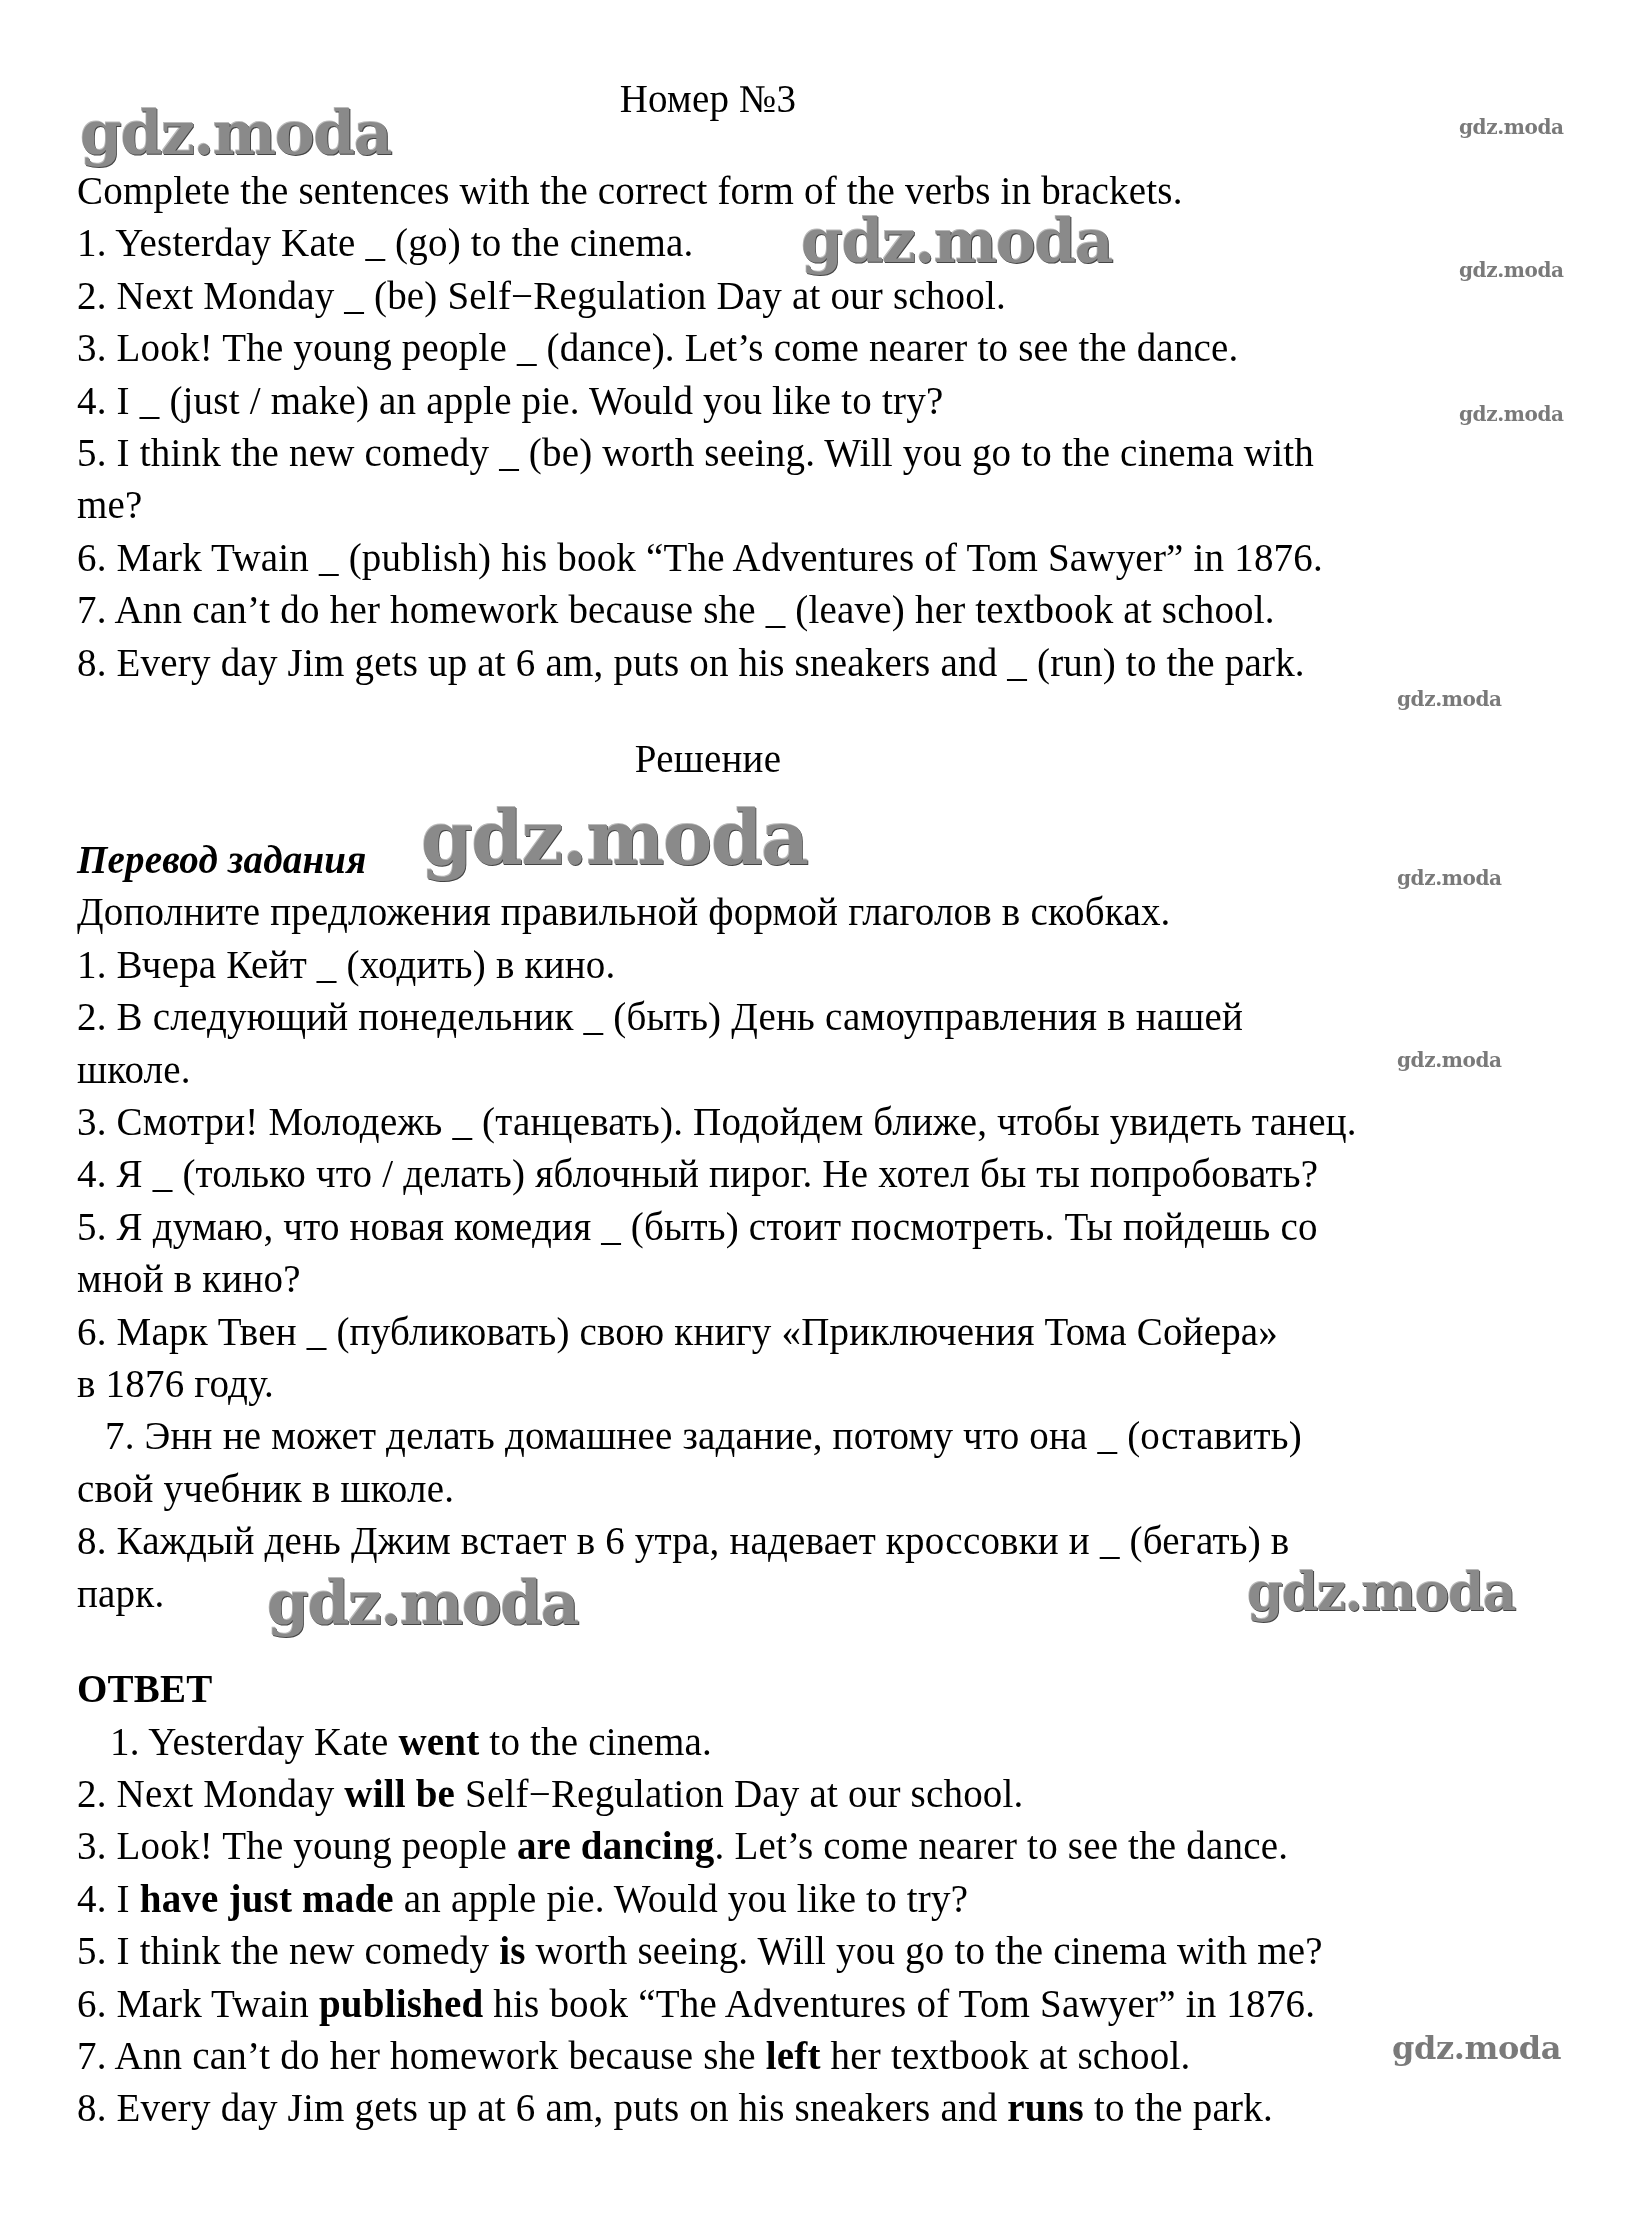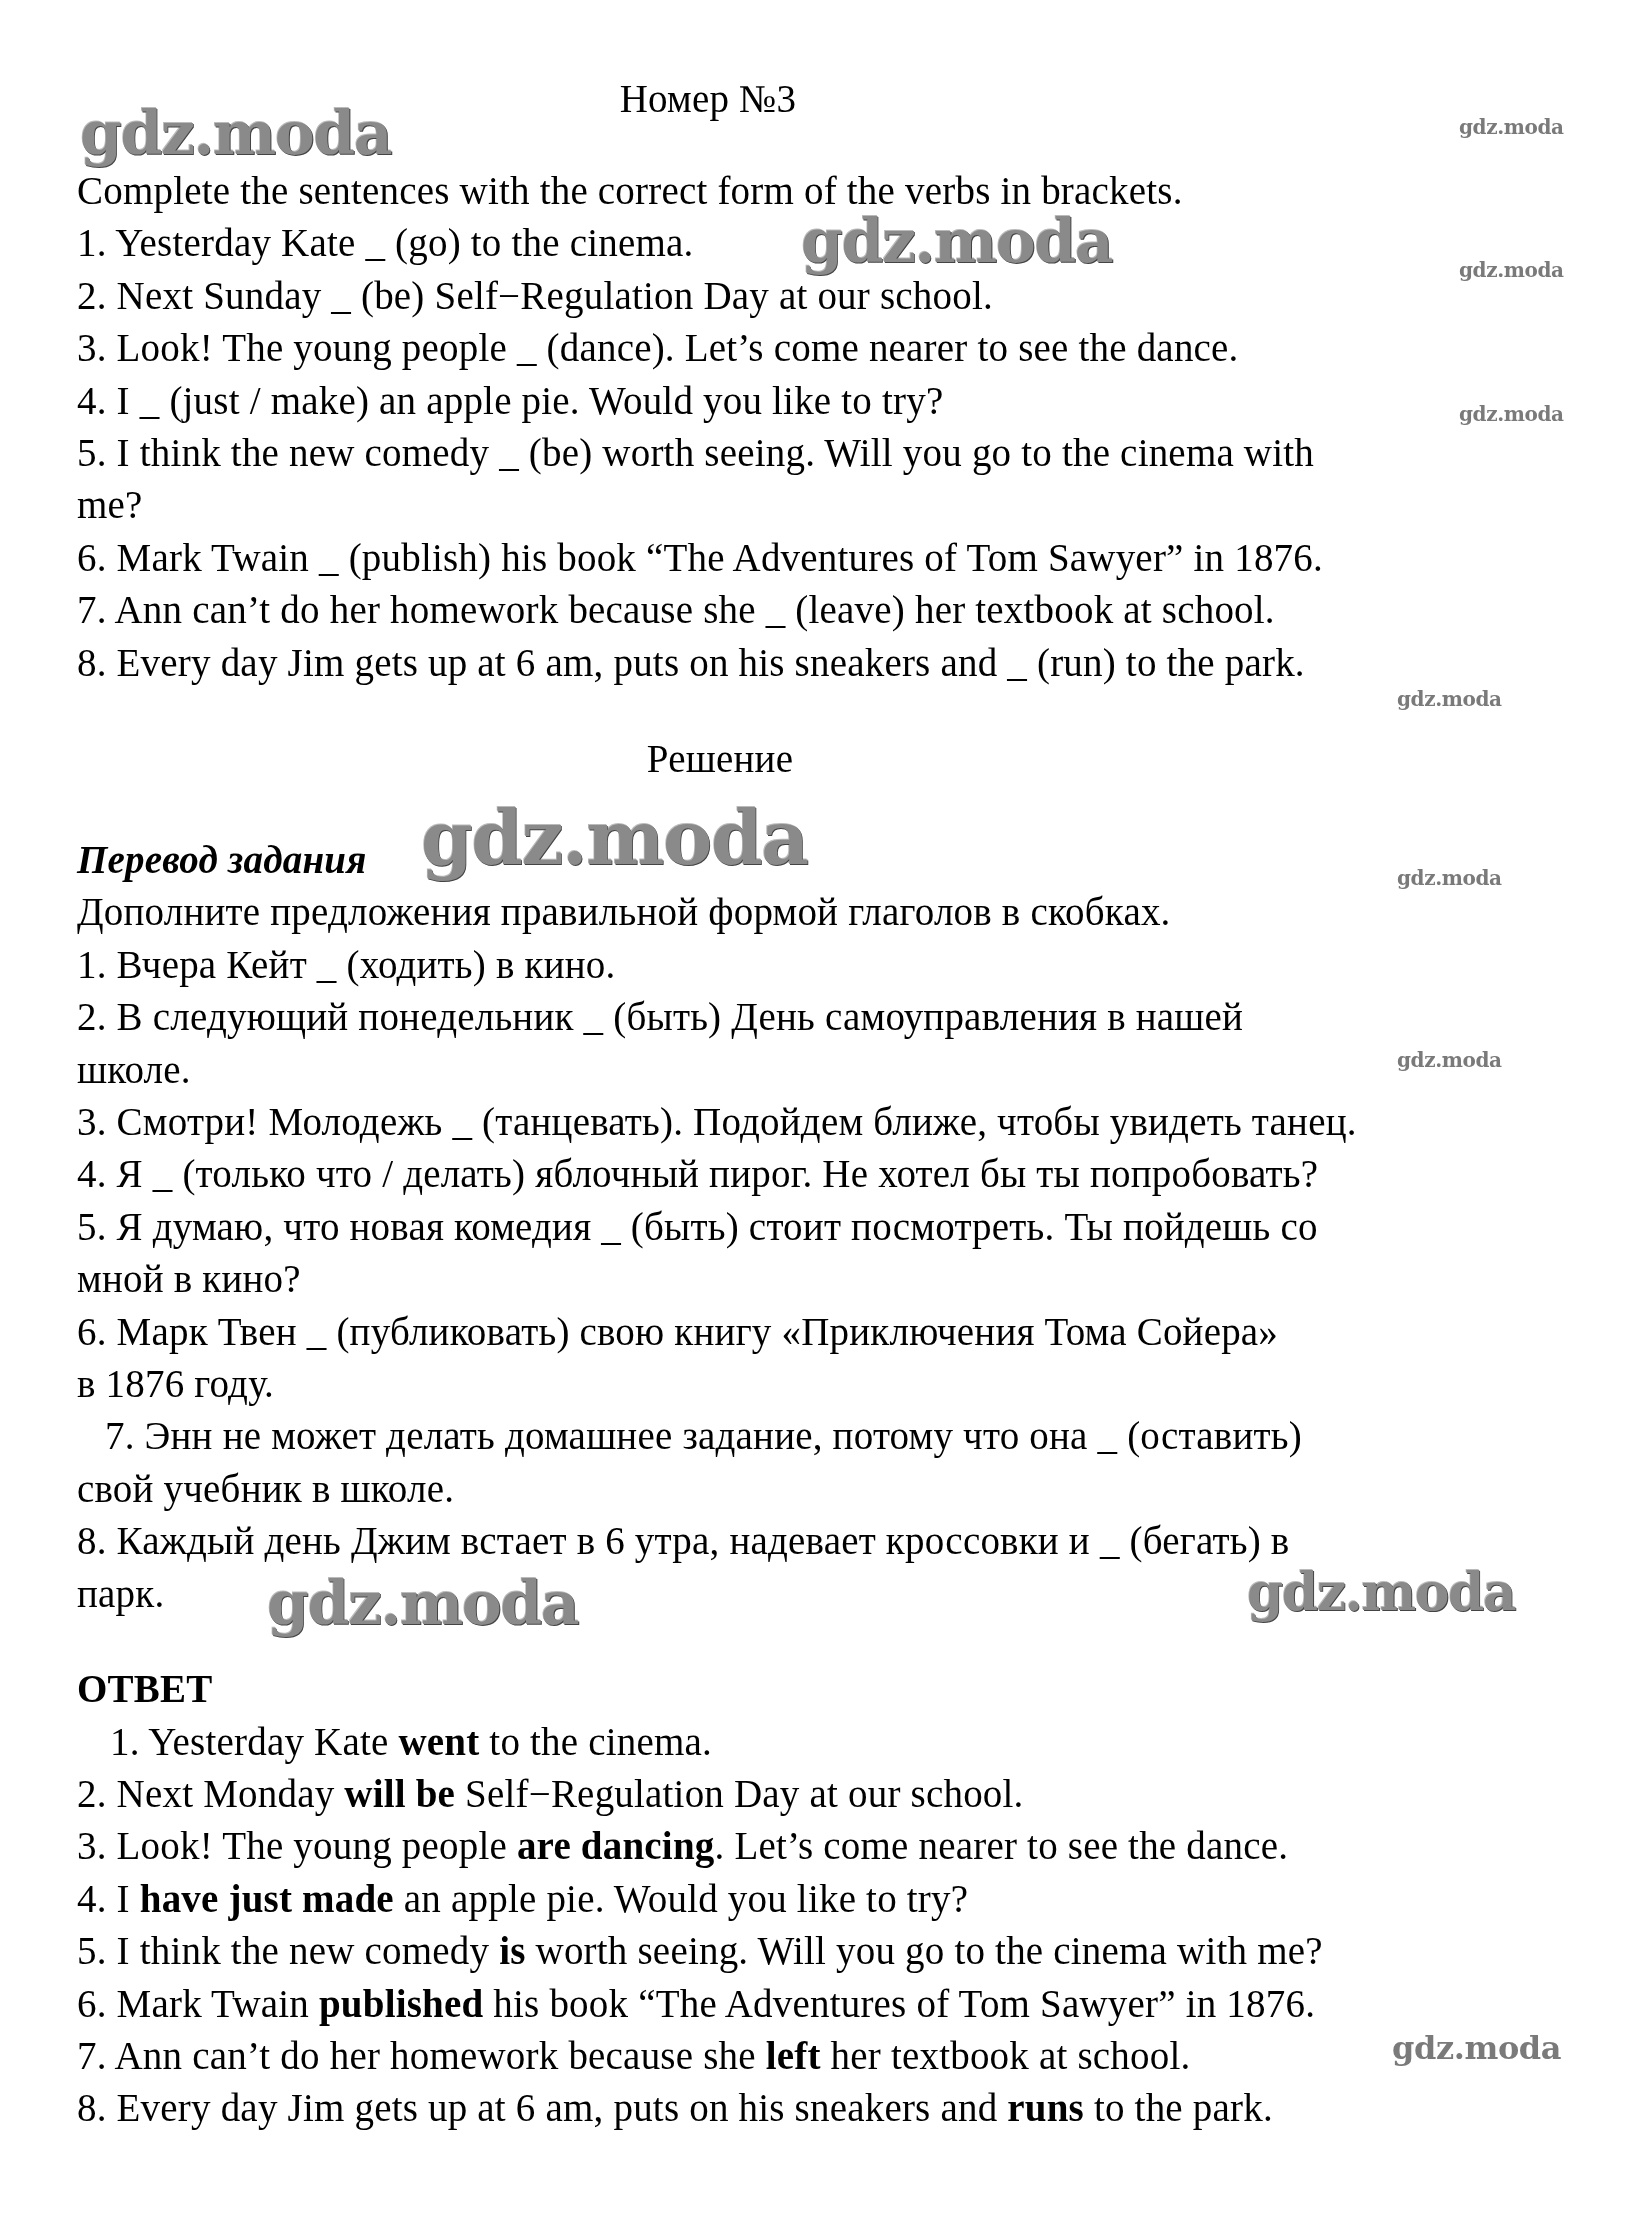--- a/index.html
+++ b/index.html
@@ -27,30 +27,30 @@
     .wm.huge { font-size: 74px; line-height: 76px; }
     .wm.small { font-size: 20px; line-height: 21.6px; color: #7a7a7a; text-shadow: none; letter-spacing: -0.4px; }
   </style>
 </head>
 <body>
 
 <div class="line center" style="top:76px;">Номер №3</div>
 
 <div class="line" style="top:168px;">Complete the sentences with the correct form of the verbs in brackets.</div>
 <div class="line" style="top:220px;">1. Yesterday Kate _ (go) to the cinema.</div>
-<div class="line" style="top:273px;">2. Next Sunday _ (be) Self−Regulation Day at our school.</div>
+<div class="line" style="top:273px;">2. Next Monday _ (be) Self−Regulation Day at our school.</div>
 <div class="line" style="top:325px;font-family:Liberation Serif, serif;">3. Look! The young people _ (dance). Let’s come nearer to see the dance.</div>
 <div class="line" style="top:378px;">4. I _ (just / make) an apple pie. Would you like to try?</div>
 <div class="line" style="top:430px;">5. I think the new comedy _ (be) worth seeing. Will you go to the cinema with</div>
 <div class="line" style="top:482px;">me?</div>
 <div class="line" style="top:535px;">6. Mark Twain _ (publish) his book “The Adventures of Tom Sawyer” in 1876.</div>
 <div class="line" style="top:587px;">7. Ann can’t do her homework because she _ (leave) her textbook at school.</div>
 <div class="line" style="top:640px;">8. Every day Jim gets up at 6 am, puts on his sneakers and _ (run) to the park.</div>
 
-<div class="line center" style="top:736px;padding-left:12px;">Решение</div>
+<div class="line center" style="top:736px;">Решение</div>
 <div class="line italic-bold" style="top:837px;">Перевод задания</div>
 <div class="line" style="top:889px;">Дополните предложения правильной формой глаголов в скобках.</div>
 <div class="line" style="top:942px;">1. Вчера Кейт _ (ходить) в кино.</div>
 <div class="line" style="top:994px;">2. В следующий понедельник _ (быть) День самоуправления в нашей</div>
 <div class="line" style="top:1047px;">школе.</div>
 <div class="line" style="top:1099px;">3. Смотри! Молодежь _ (танцевать). Подойдем ближе, чтобы увидеть танец.</div>
 <div class="line" style="top:1151px;">4. Я _ (только что / делать) яблочный пирог. Не хотел бы ты попробовать?</div>
 <div class="line" style="top:1204px;">5. Я думаю, что новая комедия _ (быть) стоит посмотреть. Ты пойдешь со</div>
 <div class="line" style="top:1256px;">мной в кино?</div>
 <div class="line" style="top:1309px;">6. Марк Твен _ (публиковать) свою книгу «Приключения Тома Сойера»</div>

